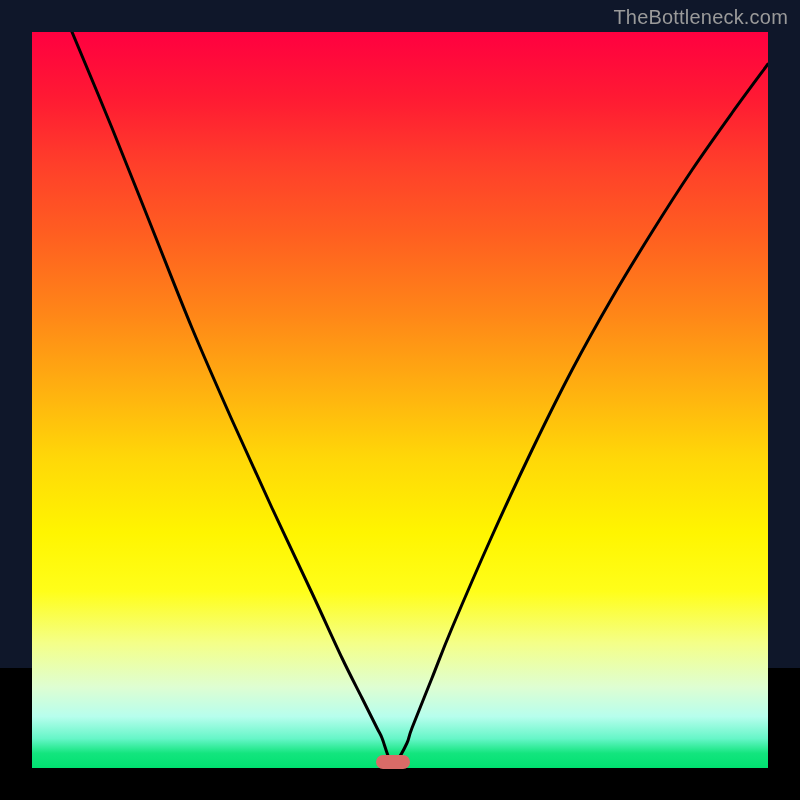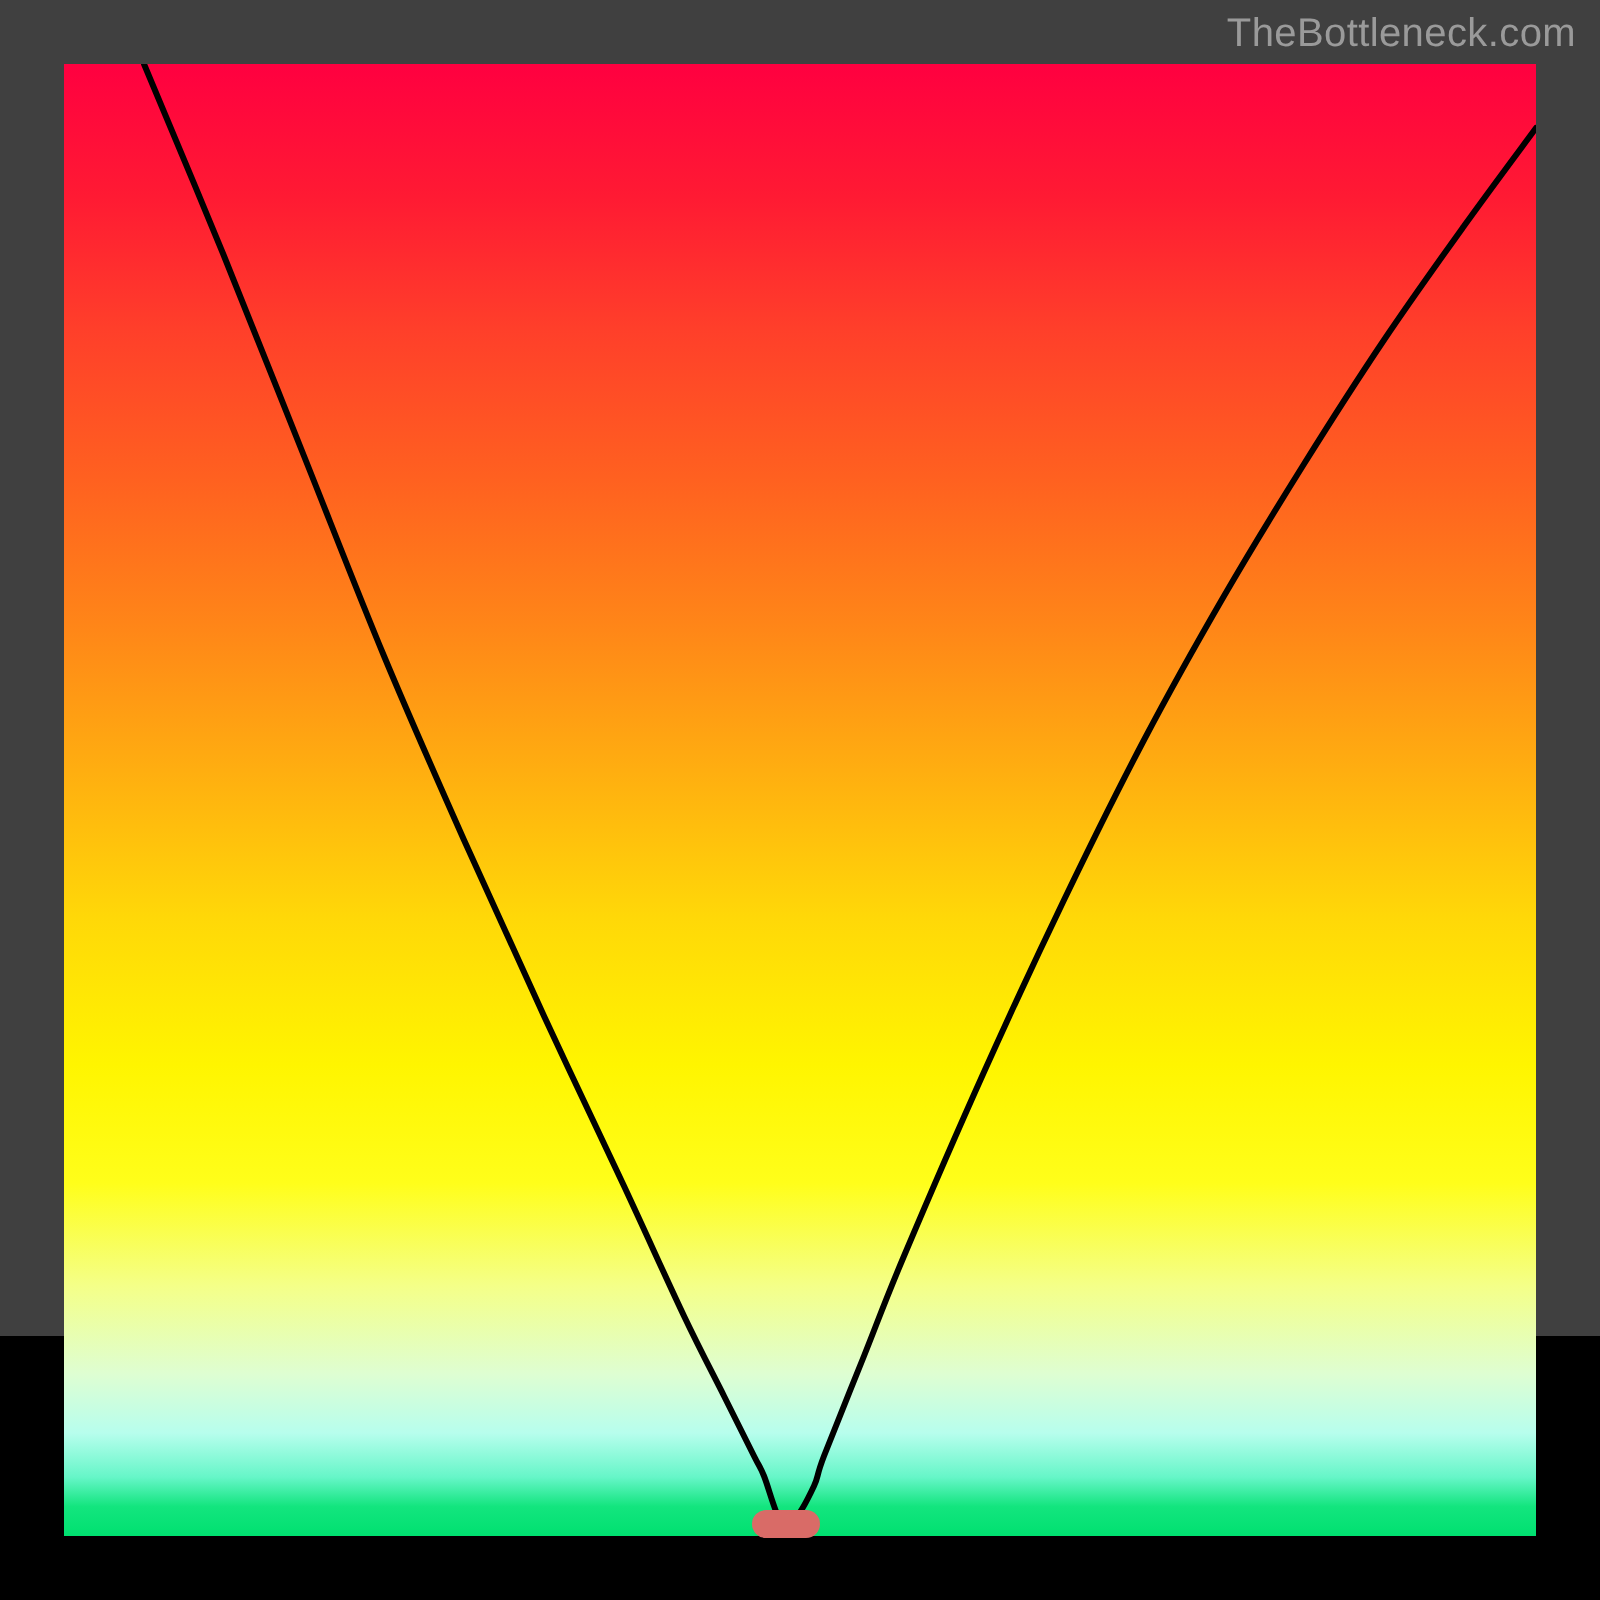--- a/index.html
+++ b/index.html
@@ -8,21 +8,21 @@
     width: 800px;
     height: 800px;
     background: #000;
     overflow: hidden;
     font-family: Arial, Helvetica, sans-serif;
   }
   .frame {
     position: relative;
     width: 800px;
     height: 668px;
-    background: #404040;
+    background: #0f172a;
   }
   .plot-area {
     position: absolute;
     left: 32px;
     top: 32px;
     width: 736px;
     height: 736px;
     background: linear-gradient(to bottom,
       #ff0040 0%,
       #ff1a33 9%,

